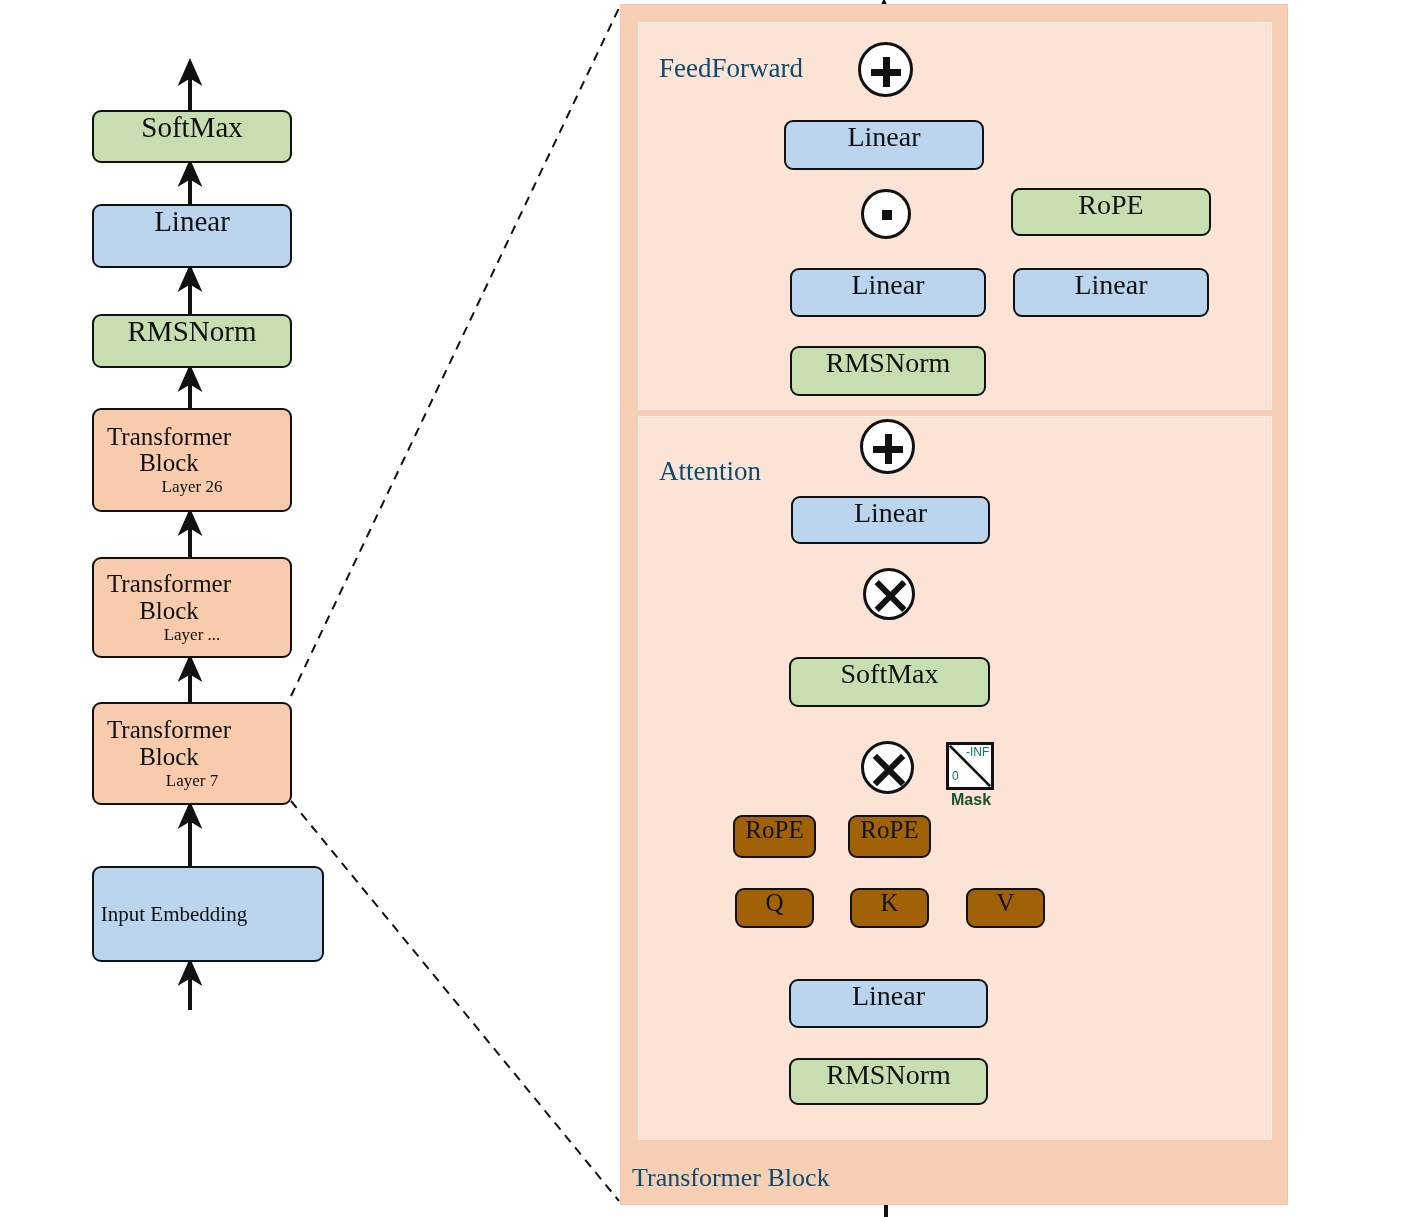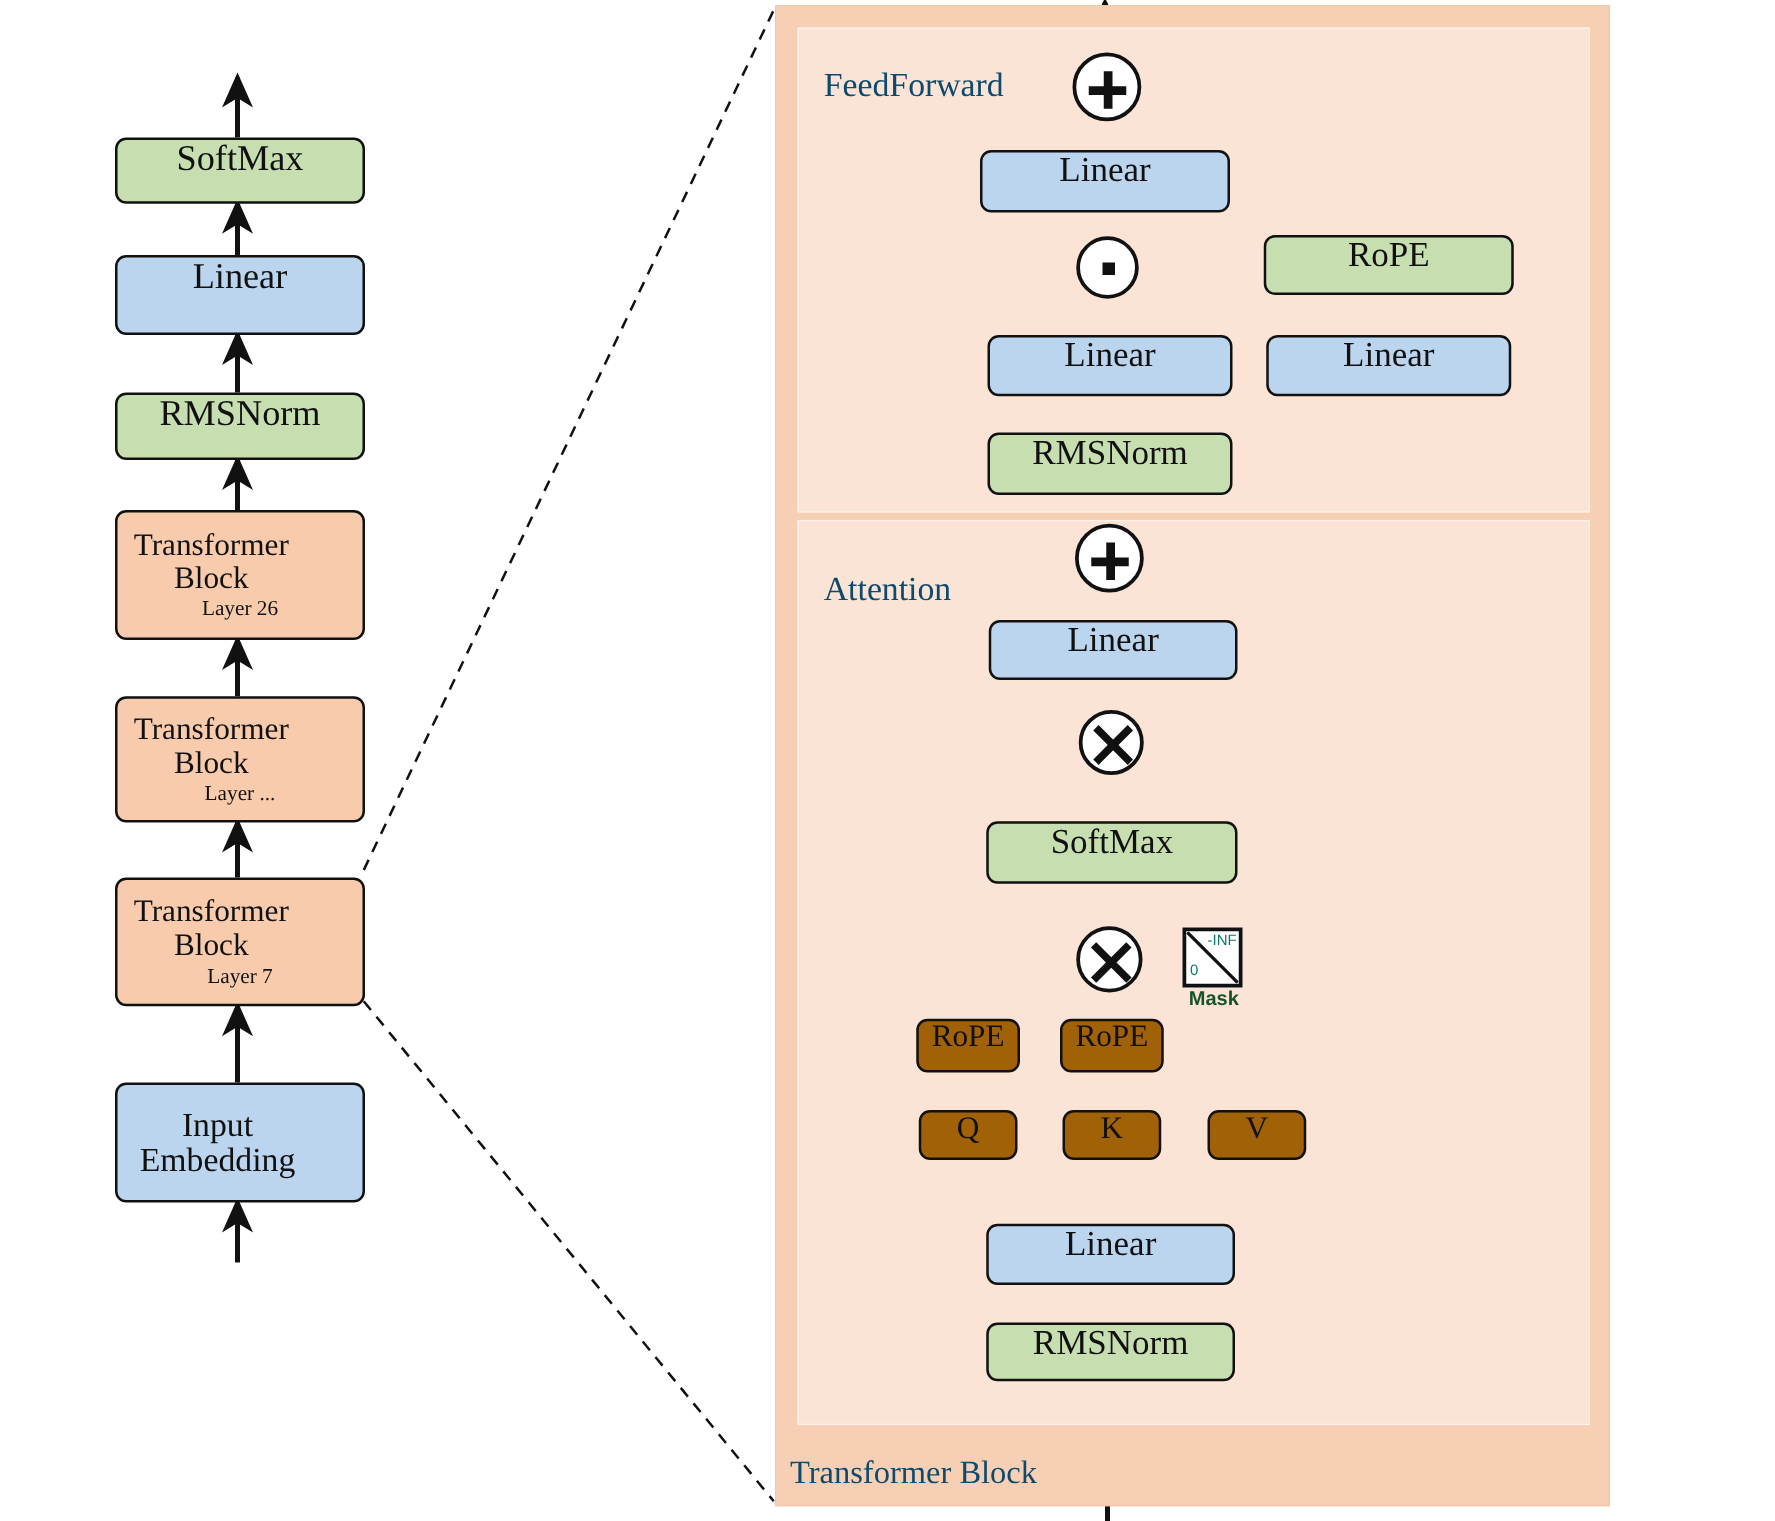--- a/index.html
+++ b/index.html
@@ -211,21 +211,21 @@
   <div class="node orange" style="left:92px;top:557px;width:200px;height:101px;font-size:25px;flex-direction:column;">
     <span class="lbl" style="max-width:150px;">Transformer Block</span>
     <span class="sub">Layer ...</span>
   </div>
 
   <div class="node orange" style="left:92px;top:702px;width:200px;height:103px;font-size:25px;flex-direction:column;">
     <span class="lbl" style="max-width:150px;">Transformer Block</span>
     <span class="sub">Layer 7</span>
   </div>
 
-  <div class="node blue" style="left:92px;top:866px;width:200px;height:96px;font-size:27px;flex-direction:column;">
+  <div class="node blue" style="left:92px;top:866px;width:232px;height:96px;font-size:21px;flex-direction:column;">
     <span class="lbl" style="max-width:160px;">Input Embedding</span>
   </div>
 
   <div class="node blue" style="left:784px;top:120px;width:200px;height:50px;font-size:28px;">
     <span class="lbl">Linear</span>
   </div>
 
   <div class="node green" style="left:1011px;top:188px;width:200px;height:48px;font-size:28px;">
     <span class="lbl">RoPE</span>
   </div>

